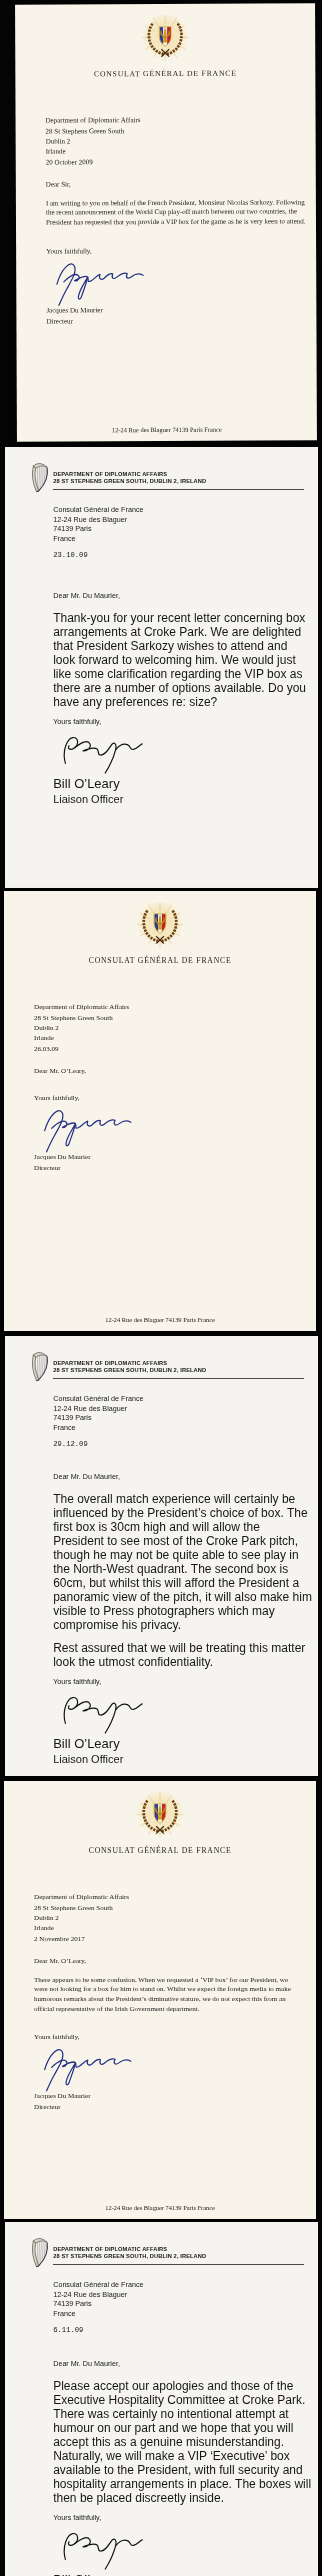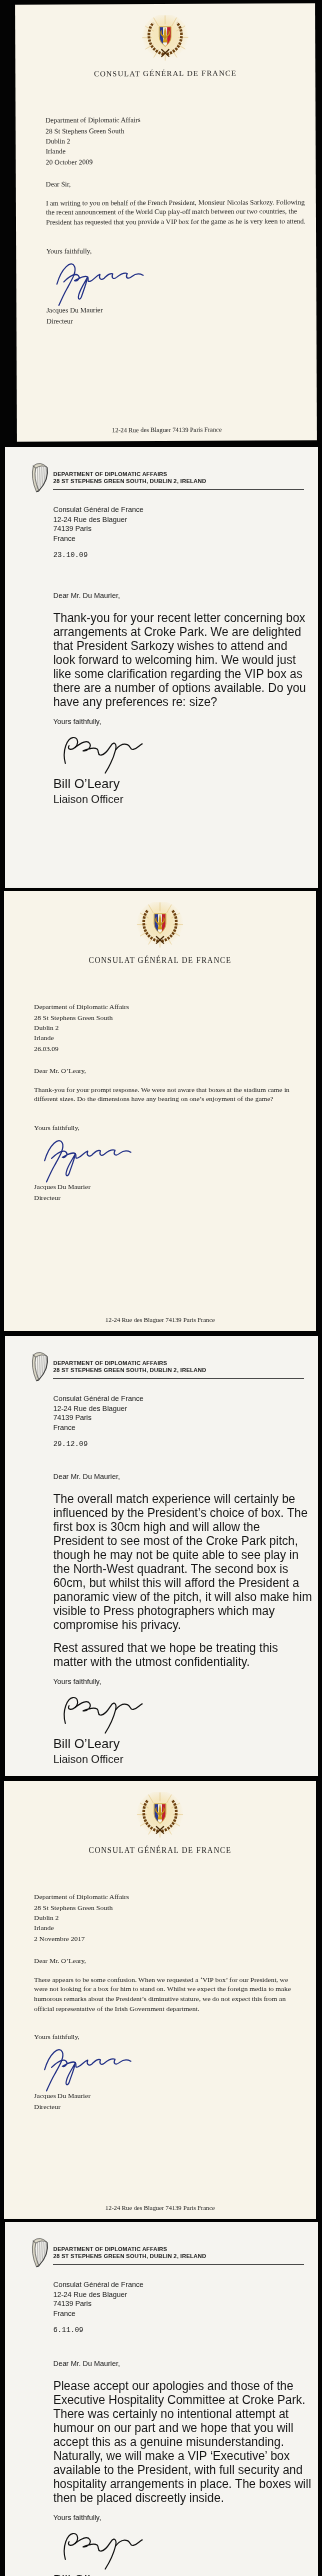--- a/index.html
+++ b/index.html
@@ -210,21 +210,20 @@
       </div>
     <h1 class="fr-org">CONSULAT GÉNÉRAL DE FRANCE</h1>
     <div class="block">
       <div>Department of Diplomatic Affairs</div>
       <div>28 St Stephens Green South</div>
       <div>Dublin 2</div>
       <div>Irlande</div>
       <div>26.03.09</div>
     </div>
     <div class="salutation">Dear Mr. O’Leary,</div>
-    <p class="para">Thank-you for your prompt response. We were not aware that boxes at the stadium came in different sizes. Do the dimensions have any bearing on one’s enjoyment of the game?</p>
     <div class="closing">Yours faithfully,</div>
     <div class="sig">
         <svg viewBox="0 0 260 130">
           <use href="#sig-jacques"></use>
         </svg>
       </div>
     <div class="sig-name">Jacques Du Maurier</div>
     <div class="sig-title">Directeur</div>
     <div class="fr-footer">12-24 Rue des Blaguer 74139 Paris France</div>
   </section>
@@ -242,21 +241,21 @@
     </div>
     <div class="block">
       <div>Consulat Général de France</div>
       <div>12-24 Rue des Blaguer</div>
       <div>74139 Paris</div>
       <div>France</div>
     </div>
     <div class="date">29.12.09</div>
     <div class="salutation">Dear Mr. Du Maurier,</div>
     <p class="para">The overall match experience will certainly be influenced by the President’s choice of box. The first box is 30cm high and will allow the President to see most of the Croke Park pitch, though he may not be quite able to see play in the North-West quadrant. The second box is 60cm, but whilst this will afford the President a panoramic view of the pitch, it will also make him visible to Press photographers which may compromise his privacy.</p>
-    <p class="para" style="margin-top:9.3px;">Rest assured that we hope be treating this matter with the utmost confidentiality.</p>
+    <p class="para" style="margin-top:9.3px;">Rest assured that we will be treating this matter look the utmost confidentiality.</p>
     <div class="closing">Yours faithfully,</div>
     <div class="sig">
         <svg viewBox="0 0 240 130">
           <use href="#sig-bill"></use>
         </svg>
       </div>
     <div class="sig-name">Bill O’Leary</div>
     <div class="sig-title">Liaison Officer</div>
   </section>
 

